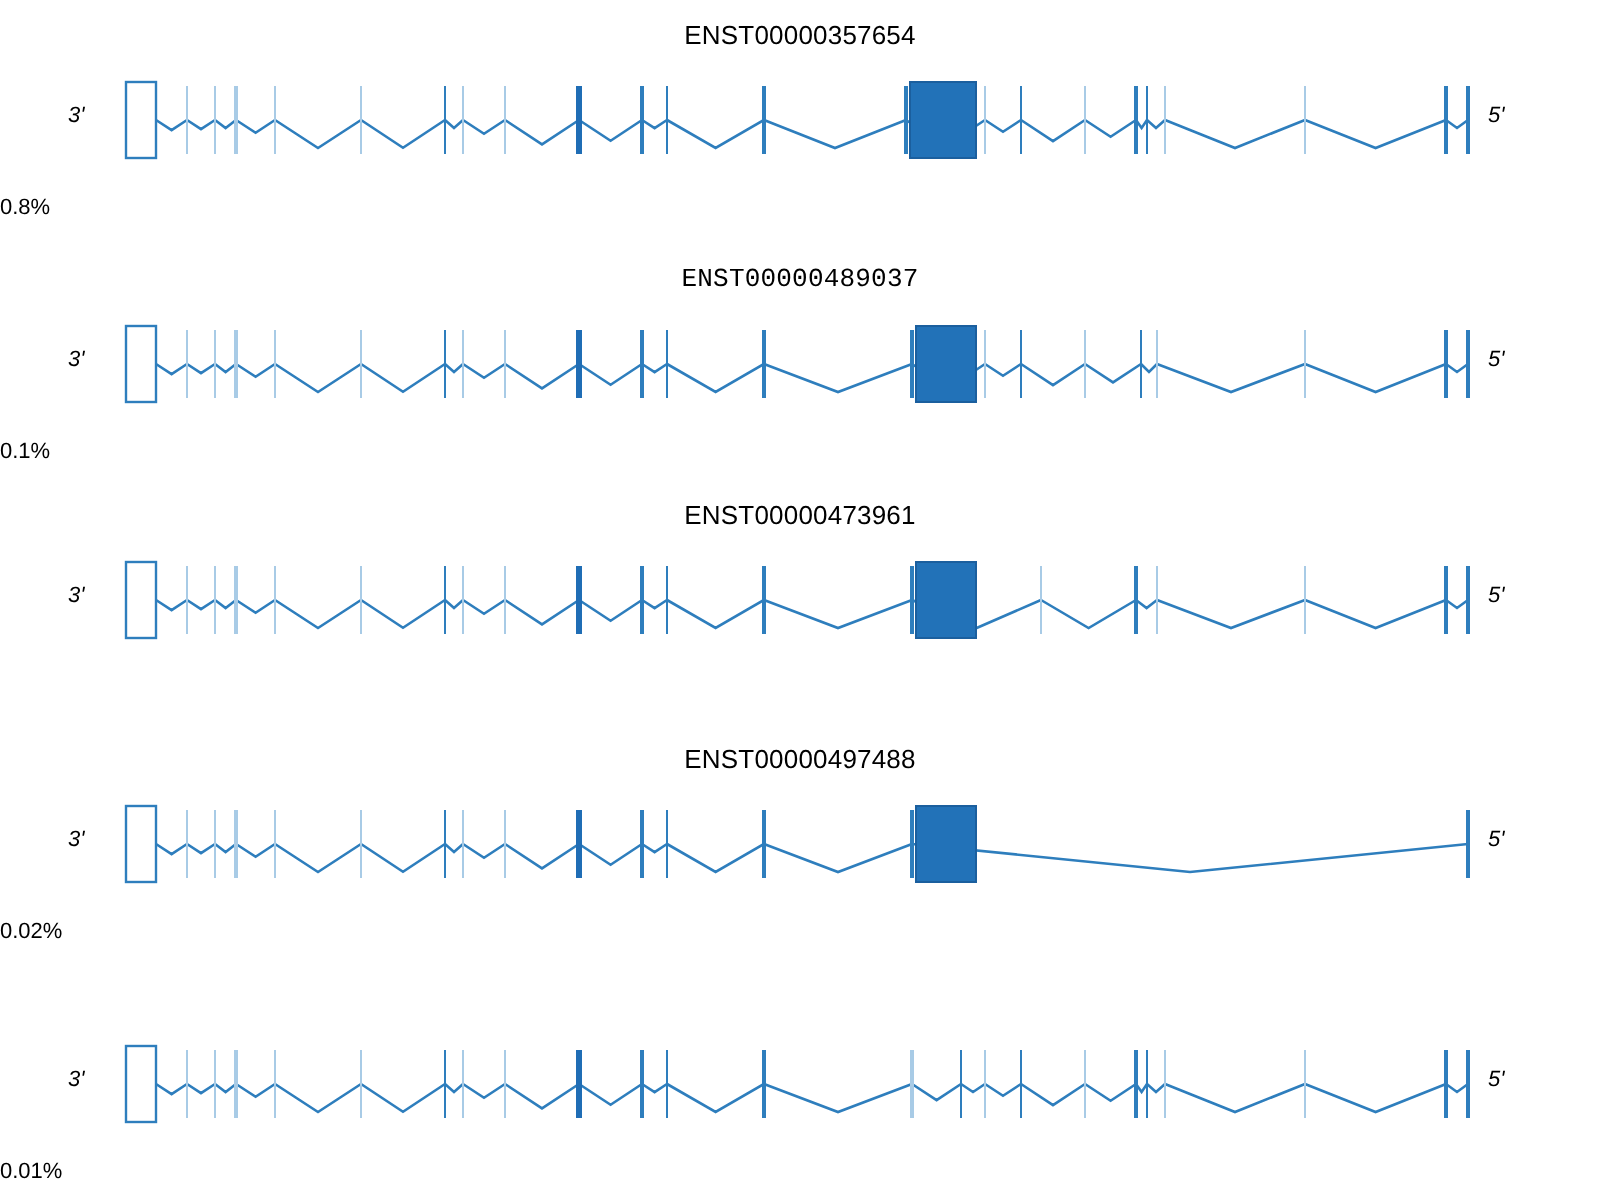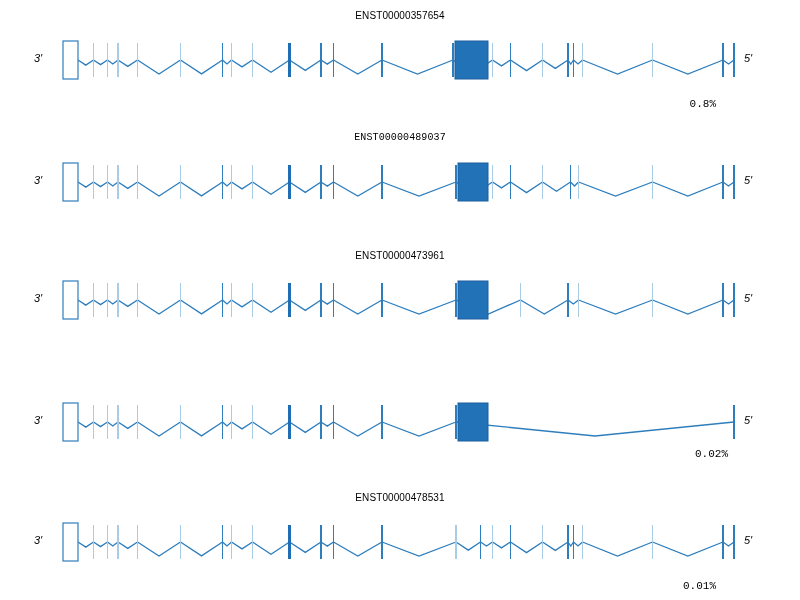--- a/index.html
+++ b/index.html
@@ -8,26 +8,26 @@
     width:800px;height:600px;background:#ffffff;
     font-family:"Liberation Sans","DejaVu Sans",sans-serif;
     color:#000000;overflow:hidden;
   }
   #plot{position:relative;width:800px;height:600px;}
 
   .transcript-row{position:absolute;left:0;width:800px;}
 
   .transcript-title{
     position:absolute;left:0;width:800px;text-align:center;
-    font-size:10px;font-weight:400;color:#000;letter-spacing:.1px;
+    font-size:13px;font-weight:400;color:#000;letter-spacing:.1px;
     white-space:nowrap;
   }
   .pct-label{
-    position:absolute;left:0;width:716px;text-align:right;
-    font-size:11px;color:#000;white-space:nowrap;font-family:Liberation Mono, monospace;
+    position:absolute;left:0;width:716px;text-align:left;
+    font-size:11px;color:#000;white-space:nowrap;
   }
   .end-label{
     position:absolute;font-size:11px;color:#000;font-style:italic;
     white-space:nowrap;
   }
   .end-label.three{left:34px;}
   .end-label.five{left:744px;}
 
   .track{position:absolute;left:0;width:800px;}
   .track svg{display:block;}
@@ -96,20 +96,21 @@
           <rect x="570" y="13" width="1" height="34" fill="#2e7ebd"></rect>
           <rect x="578" y="13" width="1" height="34" fill="#a8cbe6"></rect>
           <rect x="652" y="13" width="1" height="34" fill="#a8cbe6"></rect>
           <rect x="722" y="13" width="2" height="34" fill="#2e7ebd"></rect>
           <rect x="733" y="13" width="2" height="34" fill="#2e7ebd"></rect>
           <rect x="63" y="11" width="15" height="38" fill="#ffffff" stroke="#2e7ebd" stroke-width="1.2"></rect>
         </svg>
       </div>
       <div class="end-label three" style="top: 42px;">3'</div>
       <div class="end-label five" style="top: 42px;">5'</div>
+      <div class="pct-label" style="top: 88px;">0.1%</div>
     </div>
     <div class="transcript-row" style="top: 250px; height: 100px;">
       <div class="transcript-title" style="top: 0px; text-align: center;">ENST00000473961</div>
       <div class="track" style="top: 20px;">
         <svg width="800" height="60" viewBox="0 0 800 60">
           <path d="M78.0 30 L85.8 35.1 L93.5 30 M93.5 30 L100.5 34.6 L107.5 30 M107.5 30 L112.8 34.0 L118.0 30 M118.0 30 L127.8 36.4 L137.5 30 M137.5 30 L159.0 44.0 L180.5 30 M180.5 30 L201.5 43.9 L222.5 30 M222.5 30 L227.0 34.0 L231.5 30 M231.5 30 L242.0 36.9 L252.5 30 M252.5 30 L271.0 42.2 L289.5 30 M289.5 30 L305.3 40.4 L321.0 30 M321.0 30 L327.3 34.1 L333.5 30 M333.5 30 L357.8 44.0 L382.0 30 M382.0 30 L419.0 44.0 L456.0 30 M456.0 30 L488.3 44.0 L520.5 30 M520.5 30 L544.3 44.0 L568.0 30 M568.0 30 L573.3 34.0 L578.5 30 M578.5 30 L615.5 44.0 L652.5 30 M652.5 30 L687.8 44.0 L723.0 30 M723.0 30 L728.5 34.0 L734.0 30" fill="none" stroke="#2e7ebd" stroke-width="1.3" stroke-linejoin="miter"></path>
           <rect x="458" y="11" width="30" height="38" fill="#2272b8" stroke="#1b5f9e" stroke-width="1"></rect>
           <rect x="93" y="13" width="1" height="34" fill="#a8cbe6"></rect>
           <rect x="107" y="13" width="1" height="34" fill="#a8cbe6"></rect>
           <rect x="117" y="13" width="2" height="34" fill="#a8cbe6"></rect>
@@ -129,20 +130,21 @@
           <rect x="652" y="13" width="1" height="34" fill="#a8cbe6"></rect>
           <rect x="722" y="13" width="2" height="34" fill="#2e7ebd"></rect>
           <rect x="733" y="13" width="2" height="34" fill="#2e7ebd"></rect>
           <rect x="63" y="11" width="15" height="38" fill="#ffffff" stroke="#2e7ebd" stroke-width="1.2"></rect>
         </svg>
       </div>
       <div class="end-label three" style="top: 42px;">3'</div>
       <div class="end-label five" style="top: 42px;">5'</div>
     </div>
     <div class="transcript-row" style="top: 372px; height: 100px;">
+      <div class="transcript-title" style="top: 0px;">ENST00000497488</div>
       <div class="track" style="top: 20px;">
         <svg width="800" height="60" viewBox="0 0 800 60">
           <path d="M78.0 30 L85.8 35.1 L93.5 30 M93.5 30 L100.5 34.6 L107.5 30 M107.5 30 L112.8 34.0 L118.0 30 M118.0 30 L127.8 36.4 L137.5 30 M137.5 30 L159.0 44.0 L180.5 30 M180.5 30 L201.5 43.9 L222.5 30 M222.5 30 L227.0 34.0 L231.5 30 M231.5 30 L242.0 36.9 L252.5 30 M252.5 30 L271.0 42.2 L289.5 30 M289.5 30 L305.3 40.4 L321.0 30 M321.0 30 L327.3 34.1 L333.5 30 M333.5 30 L357.8 44.0 L382.0 30 M382.0 30 L419.0 44.0 L456.0 30 M456.0 30 L595.0 44.0 L734.0 30" fill="none" stroke="#2e7ebd" stroke-width="1.3" stroke-linejoin="miter"></path>
           <rect x="458" y="11" width="30" height="38" fill="#2272b8" stroke="#1b5f9e" stroke-width="1"></rect>
           <rect x="93" y="13" width="1" height="34" fill="#a8cbe6"></rect>
           <rect x="107" y="13" width="1" height="34" fill="#a8cbe6"></rect>
           <rect x="117" y="13" width="2" height="34" fill="#a8cbe6"></rect>
           <rect x="137" y="13" width="1" height="34" fill="#a8cbe6"></rect>
           <rect x="180" y="13" width="1" height="34" fill="#a8cbe6"></rect>
           <rect x="222" y="13" width="1" height="34" fill="#2e7ebd"></rect>
@@ -152,24 +154,23 @@
           <rect x="320" y="13" width="2" height="34" fill="#2e7ebd"></rect>
           <rect x="333" y="13" width="1" height="34" fill="#2e7ebd"></rect>
           <rect x="381" y="13" width="2" height="34" fill="#2e7ebd"></rect>
           <rect x="455" y="13" width="2" height="34" fill="#2e7ebd"></rect>
           <rect x="733" y="13" width="2" height="34" fill="#2e7ebd"></rect>
           <rect x="63" y="11" width="15" height="38" fill="#ffffff" stroke="#2e7ebd" stroke-width="1.2"></rect>
         </svg>
       </div>
       <div class="end-label three" style="top: 42px;">3'</div>
       <div class="end-label five" style="top: 42px;">5'</div>
-      <div class="pct-label" style="top: 76px; padding-left: 12px;">0.02%</div>
+      <div class="pct-label" style="top: 88px;">0.02%</div>
     </div>
     <div class="transcript-row" style="top: 492px; height: 100px;">
-      <div class="transcript-title" style="top: 0px;">ENST00000478531</div>
       <div class="track" style="top: 20px;">
         <svg width="800" height="60" viewBox="0 0 800 60">
           <path d="M78.0 30 L85.8 35.1 L93.5 30 M93.5 30 L100.5 34.6 L107.5 30 M107.5 30 L112.8 34.0 L118.0 30 M118.0 30 L127.8 36.4 L137.5 30 M137.5 30 L159.0 44.0 L180.5 30 M180.5 30 L201.5 43.9 L222.5 30 M222.5 30 L227.0 34.0 L231.5 30 M231.5 30 L242.0 36.9 L252.5 30 M252.5 30 L271.0 42.2 L289.5 30 M289.5 30 L305.3 40.4 L321.0 30 M321.0 30 L327.3 34.1 L333.5 30 M333.5 30 L357.8 44.0 L382.0 30 M382.0 30 L419.0 44.0 L456.0 30 M456.0 30 L468.3 38.1 L480.5 30 M480.5 30 L486.5 34.0 L492.5 30 M492.5 30 L501.5 35.9 L510.5 30 M510.5 30 L526.5 40.6 L542.5 30 M542.5 30 L555.3 38.4 L568.0 30 M568.0 30 L570.8 34.0 L573.5 30 M573.5 30 L578.0 34.0 L582.5 30 M582.5 30 L617.5 44.0 L652.5 30 M652.5 30 L687.8 44.0 L723.0 30 M723.0 30 L728.5 34.0 L734.0 30" fill="none" stroke="#2e7ebd" stroke-width="1.3" stroke-linejoin="miter"></path>
           <rect x="93" y="13" width="1" height="34" fill="#a8cbe6"></rect>
           <rect x="107" y="13" width="1" height="34" fill="#a8cbe6"></rect>
           <rect x="117" y="13" width="2" height="34" fill="#a8cbe6"></rect>
           <rect x="137" y="13" width="1" height="34" fill="#a8cbe6"></rect>
           <rect x="180" y="13" width="1" height="34" fill="#a8cbe6"></rect>
           <rect x="222" y="13" width="1" height="34" fill="#2e7ebd"></rect>
           <rect x="231" y="13" width="1" height="34" fill="#a8cbe6"></rect>

